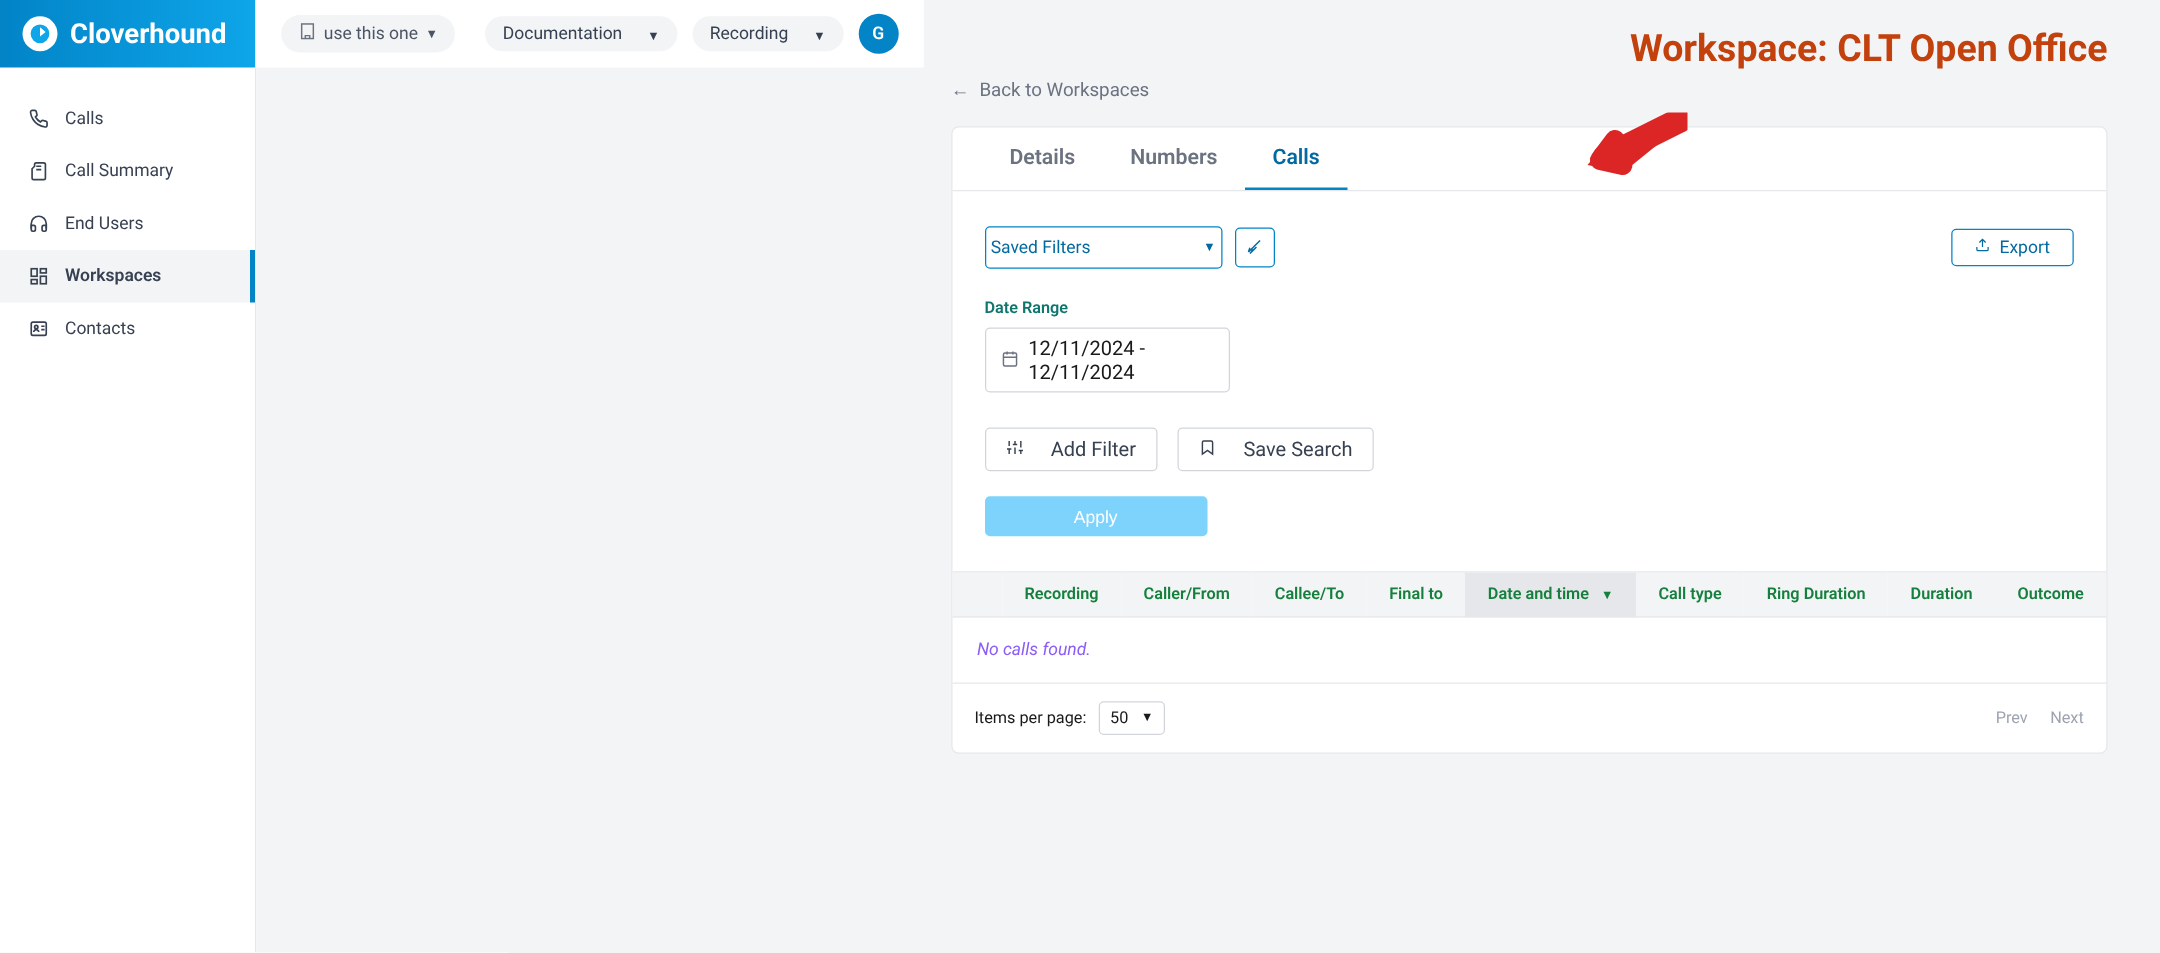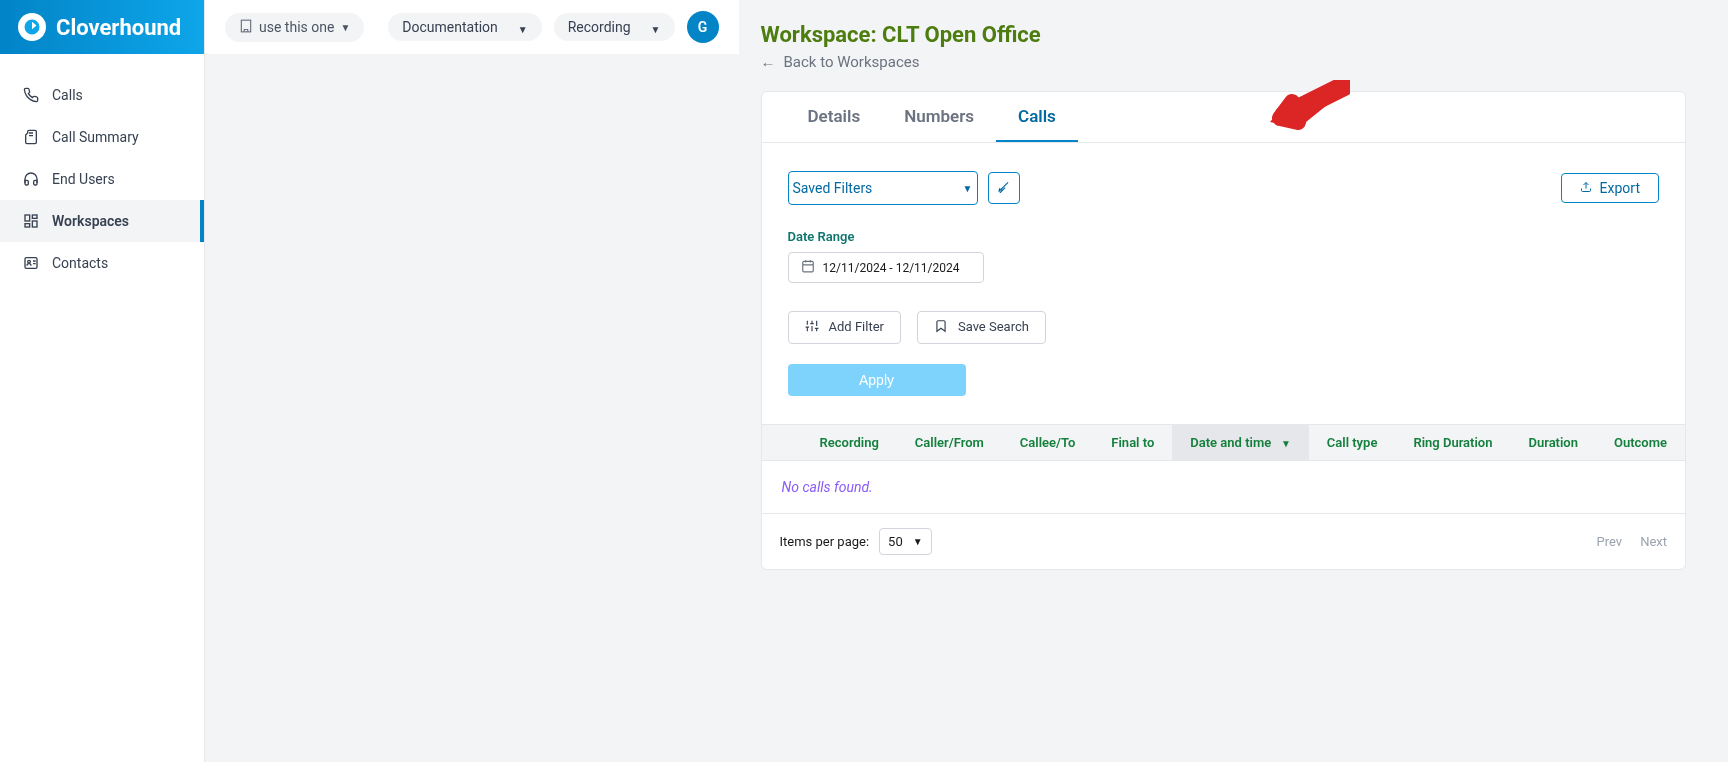--- a/index.html
+++ b/index.html
@@ -123,24 +123,25 @@
       align-items: center;
       justify-content: center;
       font-weight: 600;
       font-size: 14px;
       cursor: pointer;
     }
     
     
     .content { padding: 22px; }
     .page-title {
-      font-size: 22px;
+      font-size: 30px;
       font-weight: 700;
-      color: #4d7c0f;
+      color: #c2410c;
       margin-bottom: 6px;
+      text-align: right;
     }
     .back-link {
       display: flex;
       align-items: center;
       gap: 8px;
       color: #6b7280;
       font-size: 15px;
       cursor: pointer;
       margin-bottom: 20px;
     }
@@ -233,39 +234,39 @@
       color: #0f766e;
       margin-bottom: 8px;
     }
     .date-input {
       border: 1px solid #d1d5db;
       border-radius: 4px;
       padding: 6px 12px;
       display: flex;
       align-items: center;
       gap: 8px;
-      font-size: 12px;
+      font-size: 16px;
       width: 196px;
       margin-bottom: 28px;
     }
     .filter-actions {
       display: flex;
       gap: 16px;
       margin-bottom: 20px;
     }
     .outline-btn {
       border: 1px solid #d1d5db;
       background: #fff;
       border-radius: 4px;
       padding: 7px 16px;
-      font-size: 13px;
+      font-size: 16px;
       color: #374151;
       display: flex;
-      align-items: flex-start;
-      gap: 10px;
+      align-items: flex-end;
+      gap: 22px;
       cursor: pointer;
     }
     .apply-btn {
       background: #7dd3fc;
       color: #fff;
       border: none;
       border-radius: 4px;
       padding: 8px 24px;
       font-size: 14px;
       width: 178px;

